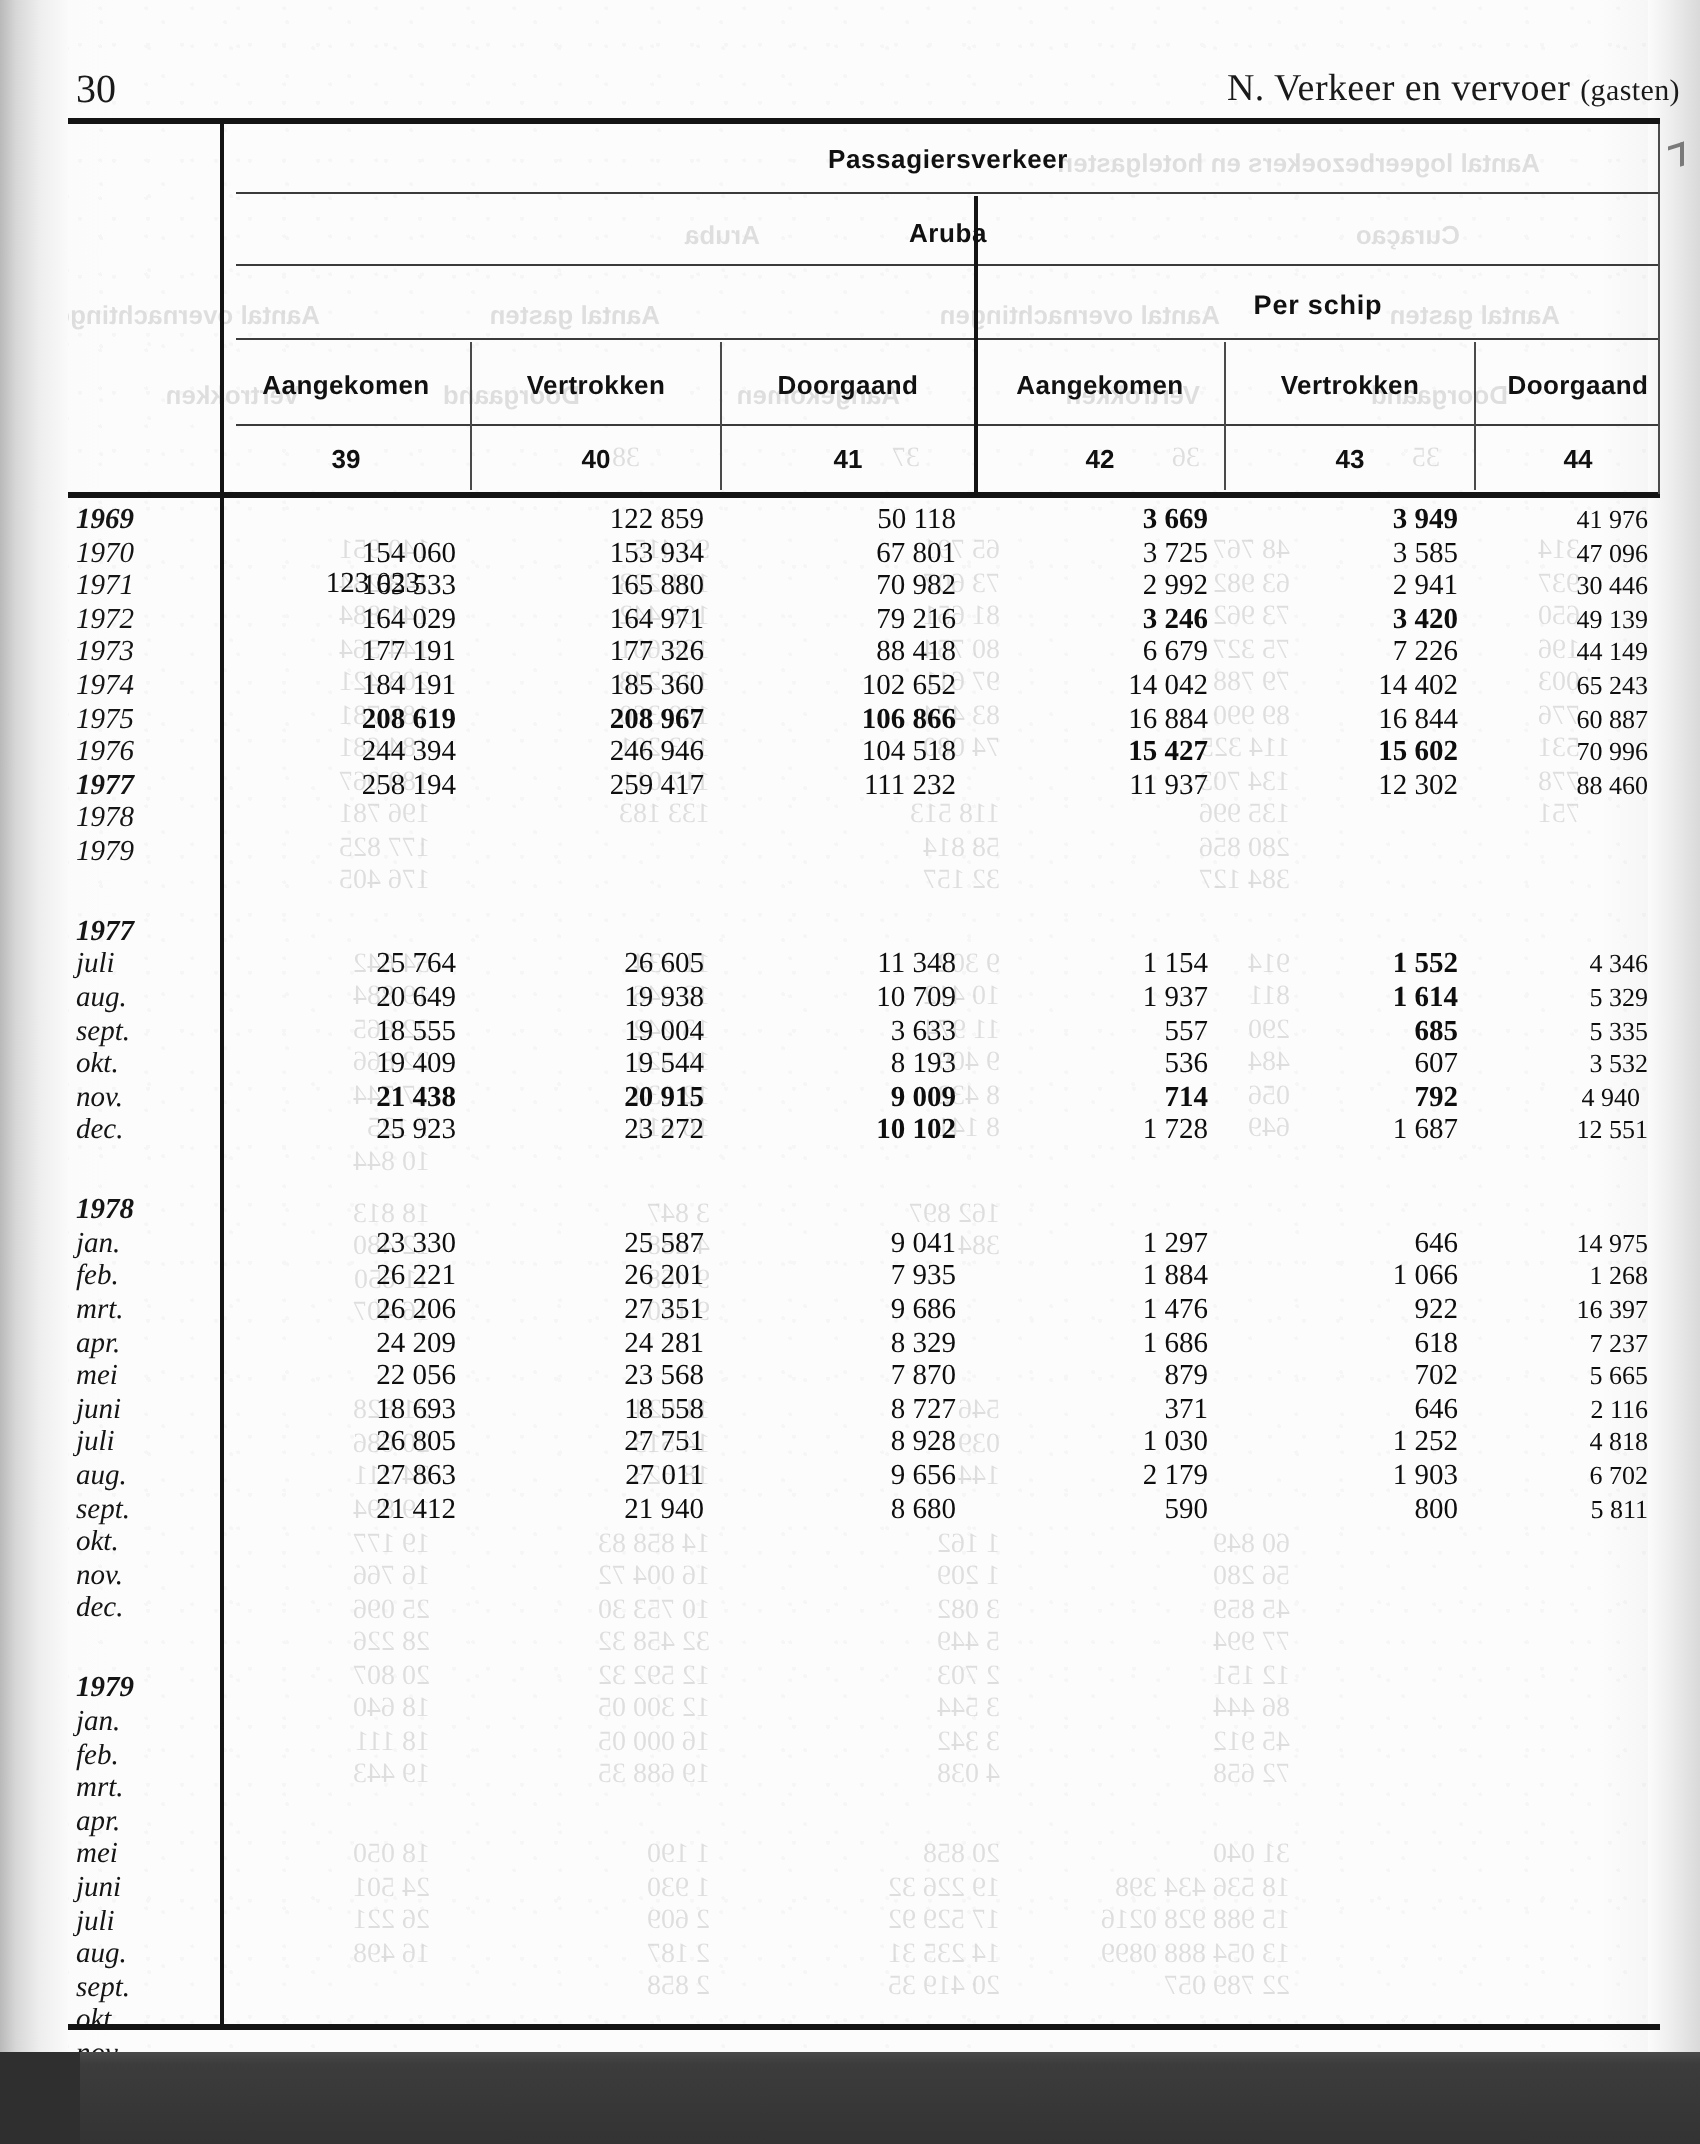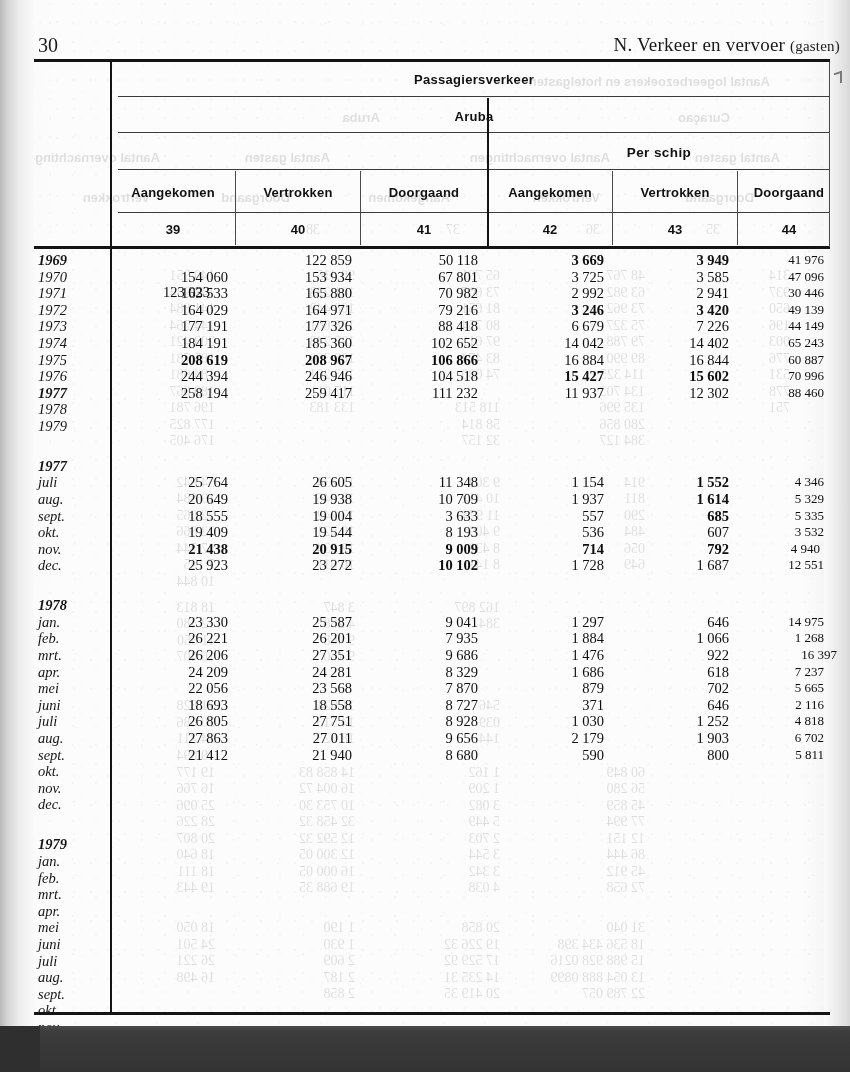--- a/index.html
+++ b/index.html
@@ -539,21 +539,21 @@
         <div class="cell" style="right: 121px;">1 066</div>
         <div class="cell sm" style="right: 26px;">1 268</div>
       </div>
       <div class="row" style="top: 395.08px;">
         <div class="lbl">mrt.</div>
         <div class="cell" style="right: 622px;">26 206</div>
         <div class="cell" style="right: 498px;">27 351</div>
         <div class="cell" style="right: 372px;">9 686</div>
         <div class="cell" style="right: 246px;">1 476</div>
         <div class="cell" style="right: 121px;">922</div>
-        <div class="cell sm" style="right: 13px;">16 397</div>
+        <div class="cell sm" style="right: 26px;">16 397</div>
       </div>
       <div class="row" style="top: 411.68px;">
         <div class="lbl">apr.</div>
         <div class="cell" style="right: 622px;">24 209</div>
         <div class="cell" style="right: 498px;">24 281</div>
         <div class="cell" style="right: 372px;">8 329</div>
         <div class="cell" style="right: 246px;">1 686</div>
         <div class="cell" style="right: 121px;">618</div>
         <div class="cell sm" style="right: 26px;">7 237</div>
       </div>

